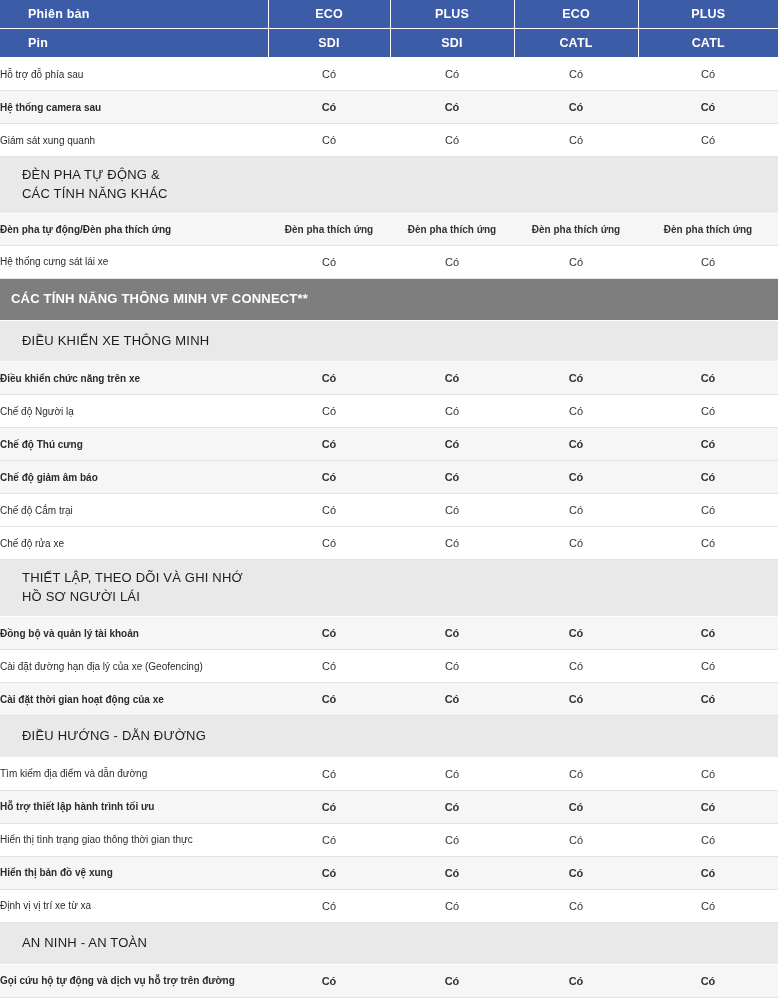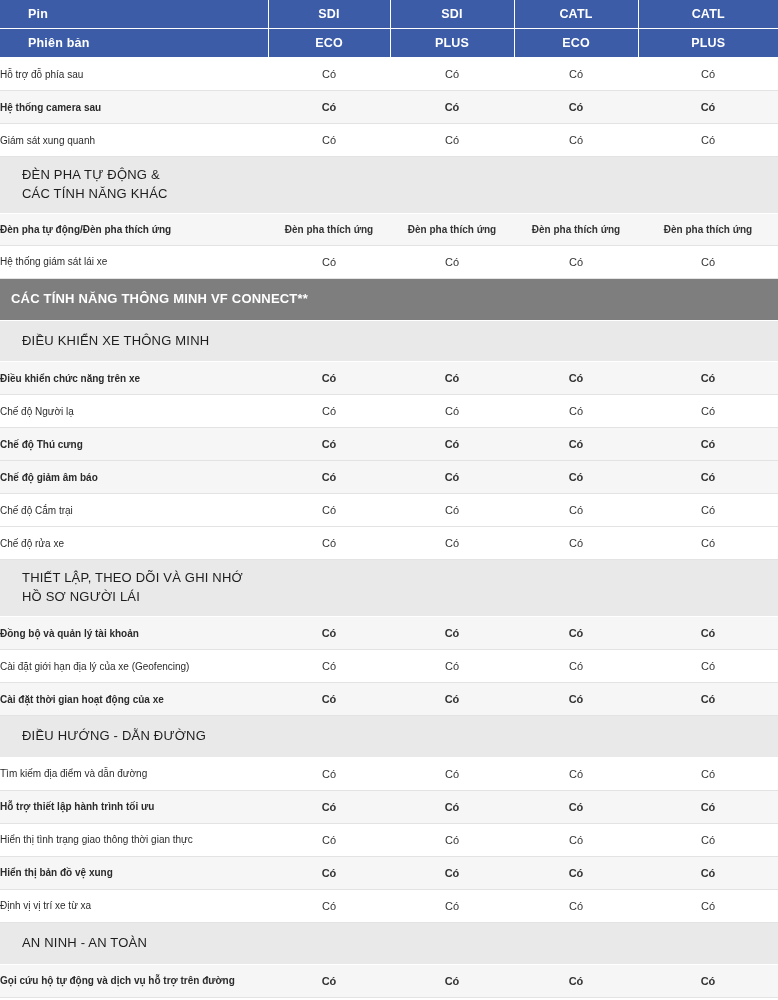--- a/index.html
+++ b/index.html
@@ -88,33 +88,33 @@
 <table class="spec-table">
   <colgroup>
     <col class="c0">
       <col class="c1">
       <col class="c2">
       <col class="c3">
       <col class="c4">
   </colgroup>
   <thead>
     <tr class="hdr-row">
+      <td class="lbl">Phiên bản</td>
+      <td>ECO</td>
+      <td>PLUS</td>
+      <td>ECO</td>
+      <td>PLUS</td>
+    </tr>
+    <tr class="hdr-row">
       <td class="lbl">Pin</td>
       <td>SDI</td>
       <td>SDI</td>
       <td>CATL</td>
       <td>CATL</td>
     </tr>
-    <tr class="hdr-row">
-      <td class="lbl">Phiên bản</td>
-      <td>ECO</td>
-      <td>PLUS</td>
-      <td>ECO</td>
-      <td>PLUS</td>
-    </tr>
   </thead>
   <tbody id="tbody">
       <tr class="data">
         <td class="lbl">Hỗ trợ đỗ phía sau</td>
         <td>Có</td>
         <td>Có</td>
         <td>Có</td>
         <td>Có</td>
       </tr>
       <tr class="data alt">
@@ -135,21 +135,21 @@
         <td colspan="5">ĐÈN PHA TỰ ĐỘNG &amp;<br>CÁC TÍNH NĂNG KHÁC</td>
       </tr>
       <tr class="data alt">
         <td class="lbl">Đèn pha tự động/Đèn pha thích ứng</td>
         <td class="small">Đèn pha thích ứng</td>
         <td class="small">Đèn pha thích ứng</td>
         <td class="small">Đèn pha thích ứng</td>
         <td class="small">Đèn pha thích ứng</td>
       </tr>
       <tr class="data">
-        <td class="lbl">Hệ thống giám sát lái xe</td>
+        <td class="lbl">Hệ thống cưng sát lái xe</td>
         <td>Có</td>
         <td>Có</td>
         <td>Có</td>
         <td>Có</td>
       </tr>
       <tr class="section dark">
         <td colspan="5">CÁC TÍNH NĂNG THÔNG MINH VF CONNECT**</td>
       </tr>
       <tr class="section">
         <td colspan="5">ĐIỀU KHIỂN XE THÔNG MINH</td>
@@ -200,21 +200,21 @@
         <td colspan="5">THIẾT LẬP, THEO DÕI VÀ GHI NHỚ<br>HỒ SƠ NGƯỜI LÁI</td>
       </tr>
       <tr class="data alt">
         <td class="lbl">Đồng bộ và quản lý tài khoản</td>
         <td>Có</td>
         <td>Có</td>
         <td>Có</td>
         <td>Có</td>
       </tr>
       <tr class="data">
-        <td class="lbl">Cài đặt giới hạn địa lý của xe (Geofencing)</td>
+        <td class="lbl">Cài đặt đường hạn địa lý của xe (Geofencing)</td>
         <td>Có</td>
         <td>Có</td>
         <td>Có</td>
         <td>Có</td>
       </tr>
       <tr class="data alt">
         <td class="lbl">Cài đặt thời gian hoạt động của xe</td>
         <td>Có</td>
         <td>Có</td>
         <td>Có</td>

